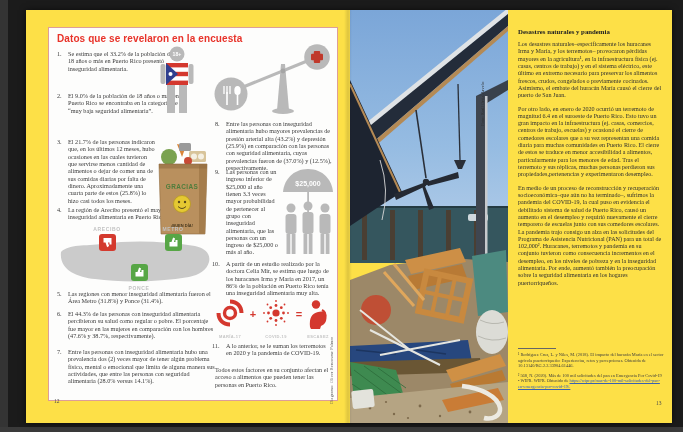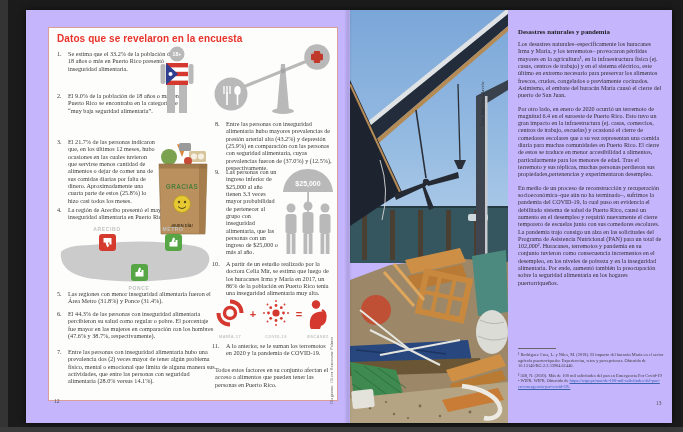--- a/index.html
+++ b/index.html
@@ -1,20 +1,20 @@
 <!DOCTYPE html>
 <html><head>
 <meta charset="utf-8">
 <style>
   html,body{margin:0;padding:0;background:#181818;}
   .stage{position:relative;width:683px;height:432px;overflow:hidden;
          font-family:"Liberation Serif","DejaVu Serif",serif;background:#1b1b1b;}
   .frame-left{position:absolute;left:0;top:0;width:8px;height:432px;background:#343434;}
   .frame-bottom{position:absolute;left:0;top:427px;width:683px;height:5px;background:#3a3a3a;}
-  .spread{position:absolute;left:26px;top:10px;width:646px;height:413px;background:#c4b5fd;
+  .spread{position:absolute;left:26px;top:10px;width:646px;height:413px;background:#fde047;
           box-shadow:0 0 6px rgba(0,0,0,.6);}
   .page{position:absolute;top:0;height:413px;overflow:hidden;}
   .page-left{left:0;width:322px;}
   .page-right{left:322px;width:324px;}
   .gutter{position:absolute;left:318px;top:0;width:8px;height:413px;
           background:linear-gradient(90deg,rgba(0,0,0,0) 0%,rgba(0,0,0,.12) 50%,rgba(0,0,0,0) 100%);}
   
   .infobox{position:absolute;left:22px;top:17px;width:288px;height:372px;
            border:1px solid #dd9e98;background:#fdfdfc;}
   .infobox-title{position:absolute;left:8px;top:5px;width:276px;

